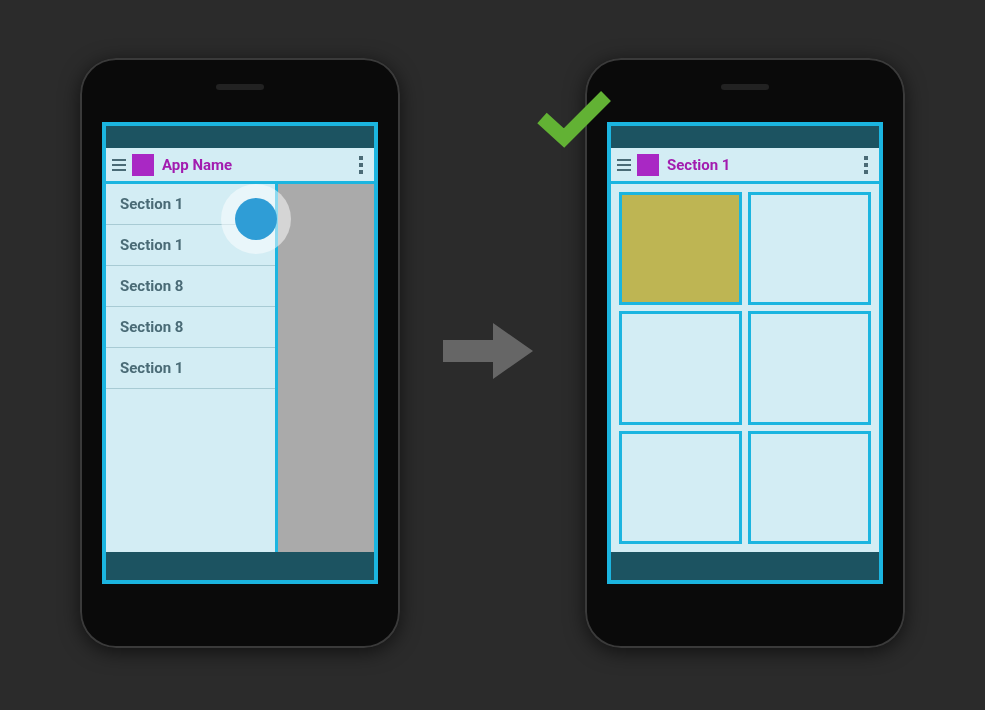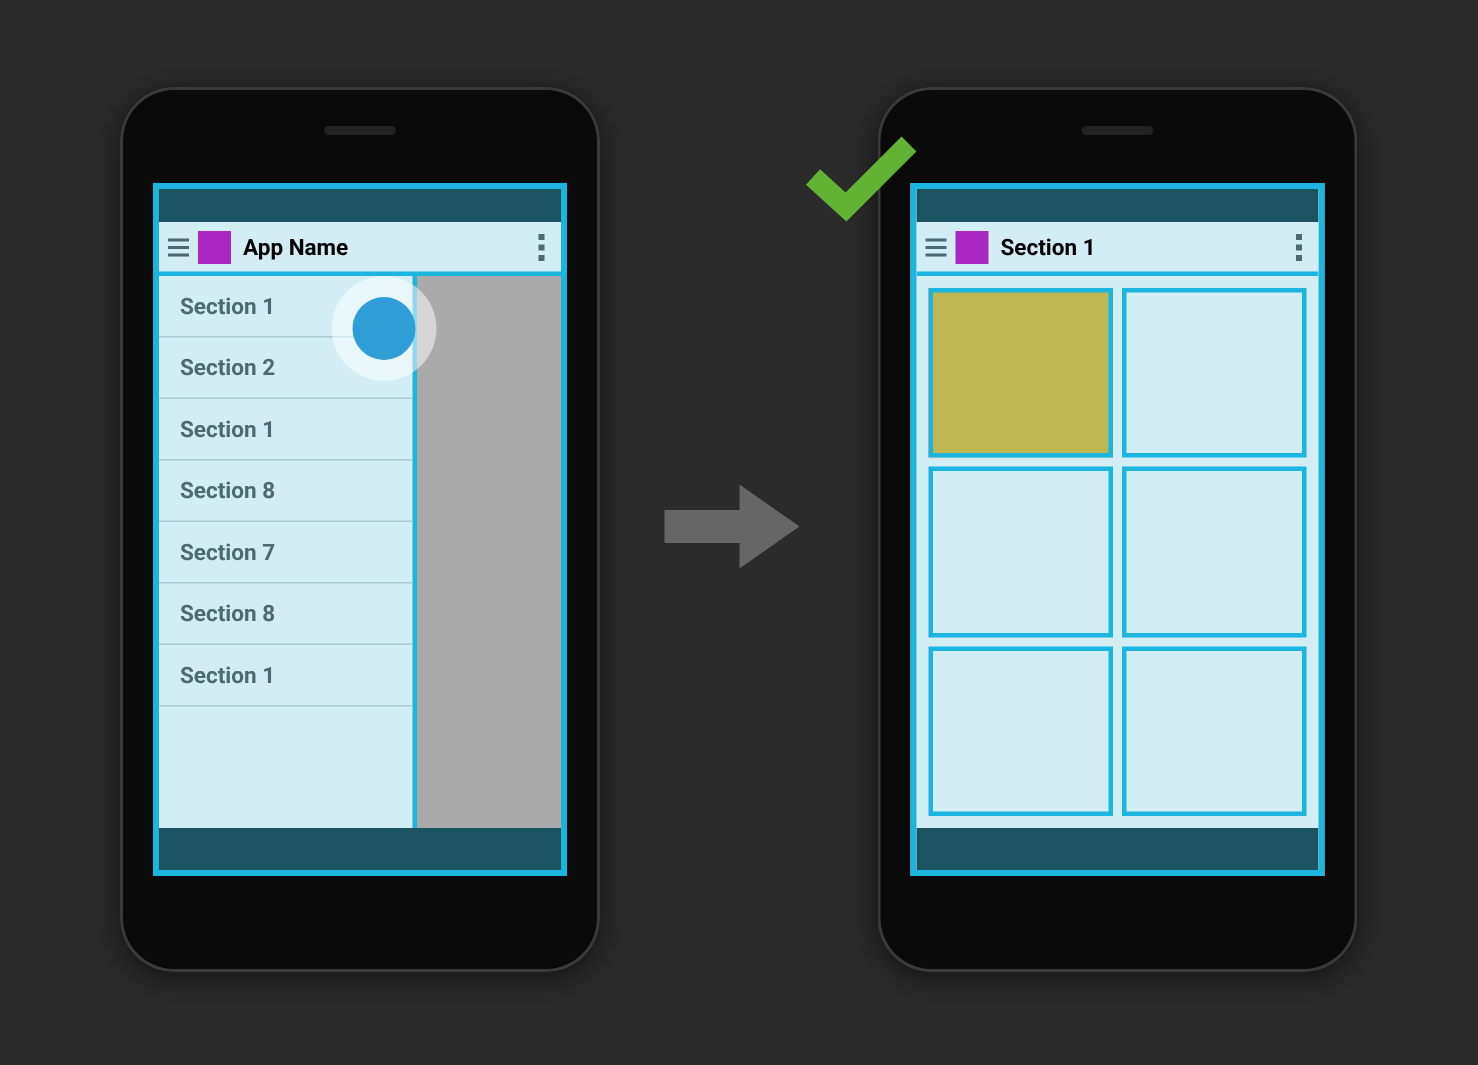--- a/index.html
+++ b/index.html
@@ -71,21 +71,21 @@
     }
     .app-icon {
       width: 22px;
       height: 22px;
       background: #a928c4;
       margin-right: 8px;
     }
     .app-title {
       font-size: 15px;
       font-weight: 700;
-      color: #000000;
+      color: #a21caf;
       flex: 1;
     }
     .overflow {
       width: 14px;
       display: flex;
       flex-direction: column;
       align-items: center;
       gap: 3px;
     }
     .overflow span {
@@ -207,30 +207,24 @@
           <span></span>
         </div>
     </div>
     <div class="content-area">
       <div class="drawer-bg"></div>
       <div class="drawer">
         <div class="drawer-item">
             <span>Section 1</span>
           </div>
         <div class="drawer-item">
-            <span>Section 2</span>
-          </div>
-        <div class="drawer-item">
             <span>Section 1</span>
           </div>
         <div class="drawer-item">
             <span>Section 8</span>
-          </div>
-        <div class="drawer-item">
-            <span>Section 7</span>
           </div>
         <div class="drawer-item">
             <span>Section 8</span>
           </div>
         <div class="drawer-item">
             <span>Section 1</span>
           </div>
       </div>
       <div class="touch-ripple">
         <div class="touch-dot"></div>

